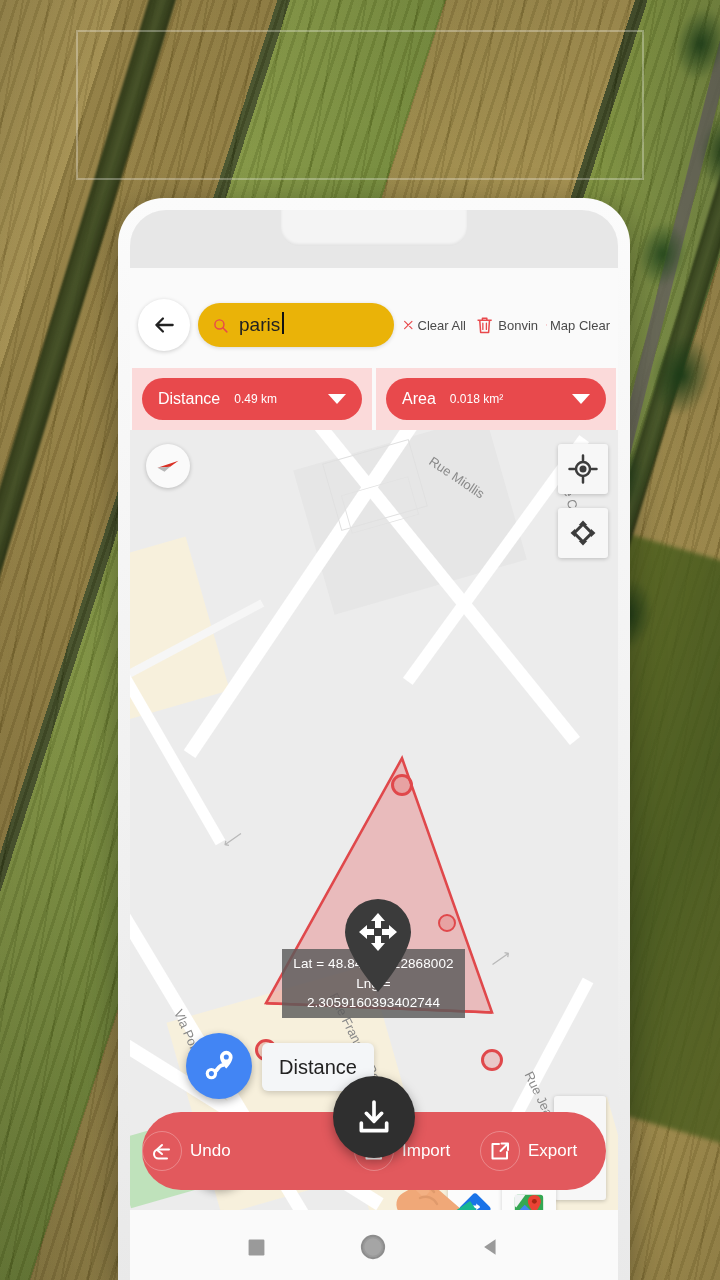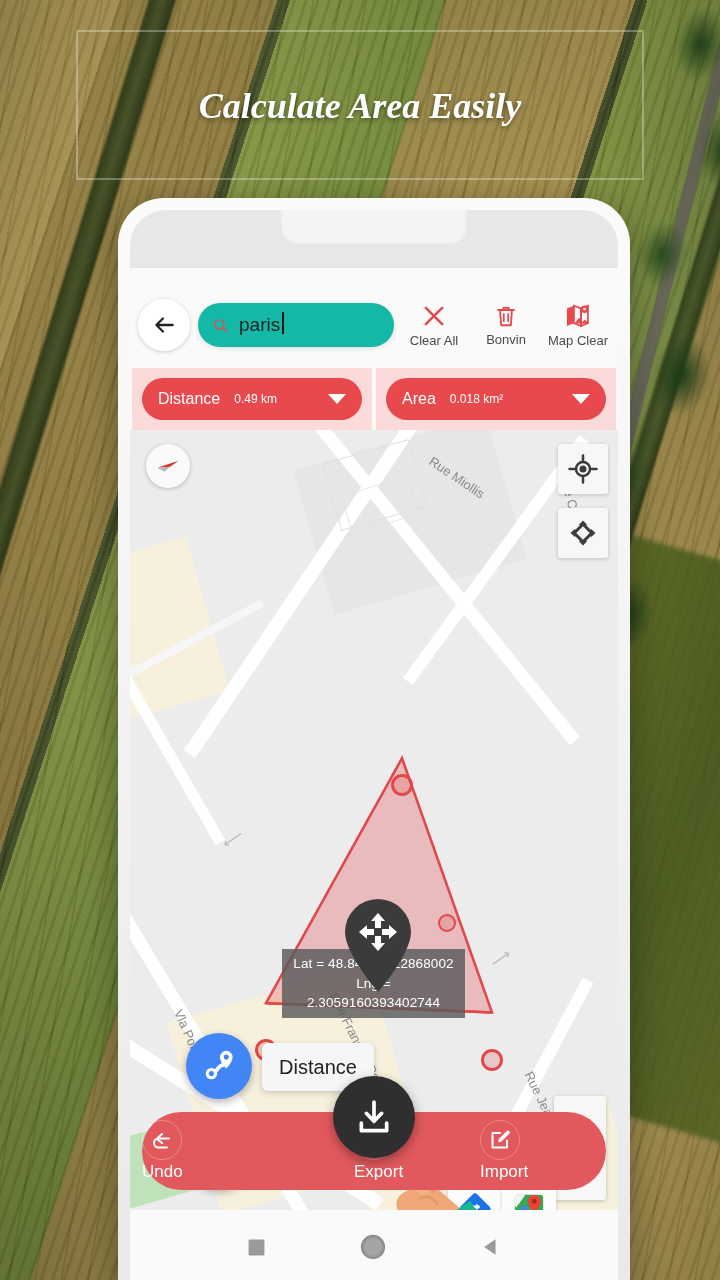--- a/index.html
+++ b/index.html
@@ -120,32 +120,32 @@
   #toolbar {
     position:absolute; left:0; top:20px; width:100%; height:74px;
     display:flex; align-items:center; padding:0 8px; gap:8px;
   }
   .back-btn {
     width:52px; height:52px; border-radius:50%;
     background:#fff; box-shadow:0 1px 4px rgba(0,0,0,.18);
     display:flex; align-items:center; justify-content:center; flex:none;
   }
   .search-box {
-    flex:1 1 auto; height:44px; background:#14b8a6; border-radius:22px;
+    flex:1 1 auto; height:44px; background:#eab308; border-radius:22px;
     box-shadow:0 1px 4px rgba(0,0,0,.14);
     display:flex; align-items:center; gap:10px; padding:0 14px;
     max-width:268px;
   }
   .search-box .val { font-size:19px; color:#222; position:relative; }
   .search-box .val::after{
     content:""; position:absolute; right:-4px; top:-2px; width:2px; height:22px;
     background:#111;
   }
   .tool-act {
-    width:64px; display:flex; flex-direction:column; align-items:center; gap:3px; flex:none;
+    width:64px; display:flex; flex-direction:row; align-items:center; gap:3px; flex:none;
   }
   .tool-act .lbl { font-size:13px; color:#4a4a4a; white-space:nowrap; }
 
   
   #pills {
     position:absolute; left:0; top:100px; width:100%; height:62px;
     display:flex; gap:4px; padding:0 2px;
   }
   .pill-wrap { flex:1; background:#fbdada; display:flex; align-items:center; padding:0 10px; }
   .pill {
@@ -261,21 +261,21 @@
   #chip-poi      { top:956px; }
 
   #hand { position:absolute; left:228px; top:862px; width:128px; height:126px; }
 
   
   #bottombar {
     position:absolute; left:12px; right:12px; bottom:98px; height:78px;
     background:#e2595d; border-radius:39px;
     display:flex; align-items:center; z-index:6;
   }
-  .bb-item { flex:1; display:flex; flex-direction:column; gap:2px; }
+  .bb-item { flex:1; display:flex; flex-direction:row; align-items:center; gap:8px; }
   .bb-item .ring {
     width:40px; height:40px; border-radius:50%;
     border:1px solid rgba(255,255,255,.28);
     display:flex; align-items:center; justify-content:center;
   }
   .bb-item .lbl { color:#fff; font-size:17px; }
   .bb-gap { width:86px; flex:none; }
 
   #fab-download {
     position:absolute; left:50%; transform:translateX(-50%);
@@ -300,21 +300,20 @@
   <div class="stripes2"></div>
   <div class="darkfield"></div>
   <div class="hedge1"></div>
   <div class="hedge2"></div>
   <div class="road"></div>
   <div class="treeline"></div>
   <div class="vig"></div>
 </div>
 
 <div id="banner">
-  <div class="t2">Calculate Area Easily</div>
 </div>
 
 <div id="phone">
   <div class="notch-row">
     <div class="notch"></div>
   </div>
 
   <div id="screen">
 
     <div id="toolbar">
@@ -559,35 +558,35 @@
         </span>
         <span class="lbl">Undo</span>
       </div>
 
 
       <div class="bb-gap"></div>
 
       <div class="bb-item">
         <span class="ring">
           <svg width="24" height="24" viewBox="0 0 24 24">
+            <path d="M19 12.5v7H4.5V5H12" fill="none" stroke="#fff" stroke-width="2" stroke-linecap="round" stroke-linejoin="round"></path>
+            <path d="M19.8 3.4l1.2 1.2-8 8-1.8.6.6-1.8z" fill="none" stroke="#fff" stroke-width="2" stroke-linejoin="round"></path>
+          </svg>
+        </span>
+        <span class="lbl">Import</span>
+      </div>
+
+      <div class="bb-item">
+        <span class="ring">
+          <svg width="24" height="24" viewBox="0 0 24 24">
             <path d="M19 13v6.5H4.5V5H11" fill="none" stroke="#fff" stroke-width="2" stroke-linecap="round" stroke-linejoin="round"></path>
             <path d="M13.5 4.5H20v6.5M20 4.5l-7.5 7.5" fill="none" stroke="#fff" stroke-width="2" stroke-linecap="round" stroke-linejoin="round"></path>
           </svg>
         </span>
         <span class="lbl">Export</span>
-      </div>
-
-      <div class="bb-item">
-        <span class="ring">
-          <svg width="24" height="24" viewBox="0 0 24 24">
-            <path d="M19 12.5v7H4.5V5H12" fill="none" stroke="#fff" stroke-width="2" stroke-linecap="round" stroke-linejoin="round"></path>
-            <path d="M19.8 3.4l1.2 1.2-8 8-1.8.6.6-1.8z" fill="none" stroke="#fff" stroke-width="2" stroke-linejoin="round"></path>
-          </svg>
-        </span>
-        <span class="lbl">Import</span>
       </div>
     </div>
 
     <div id="fab-download">
       <svg width="40" height="40" viewBox="0 0 24 24">
         <path d="M12 3v10.5M12 14.6l-4.6-4.8M12 14.6l4.6-4.8" fill="none" stroke="#fff" stroke-width="2.2" stroke-linecap="round" stroke-linejoin="round"></path>
         <path d="M4.4 15.6v4.6h15.2v-4.6" fill="none" stroke="#fff" stroke-width="2.2" stroke-linecap="round" stroke-linejoin="round"></path>
       </svg>
     </div>
 

